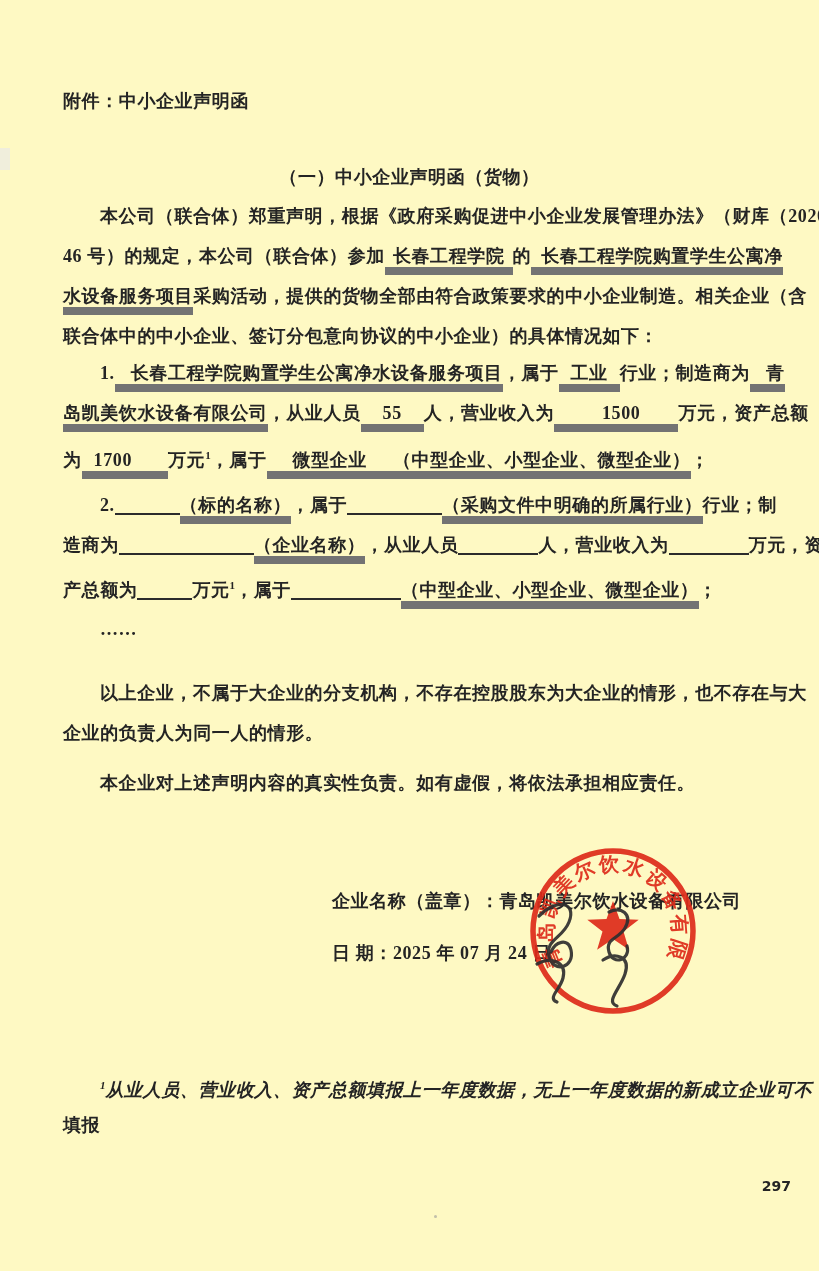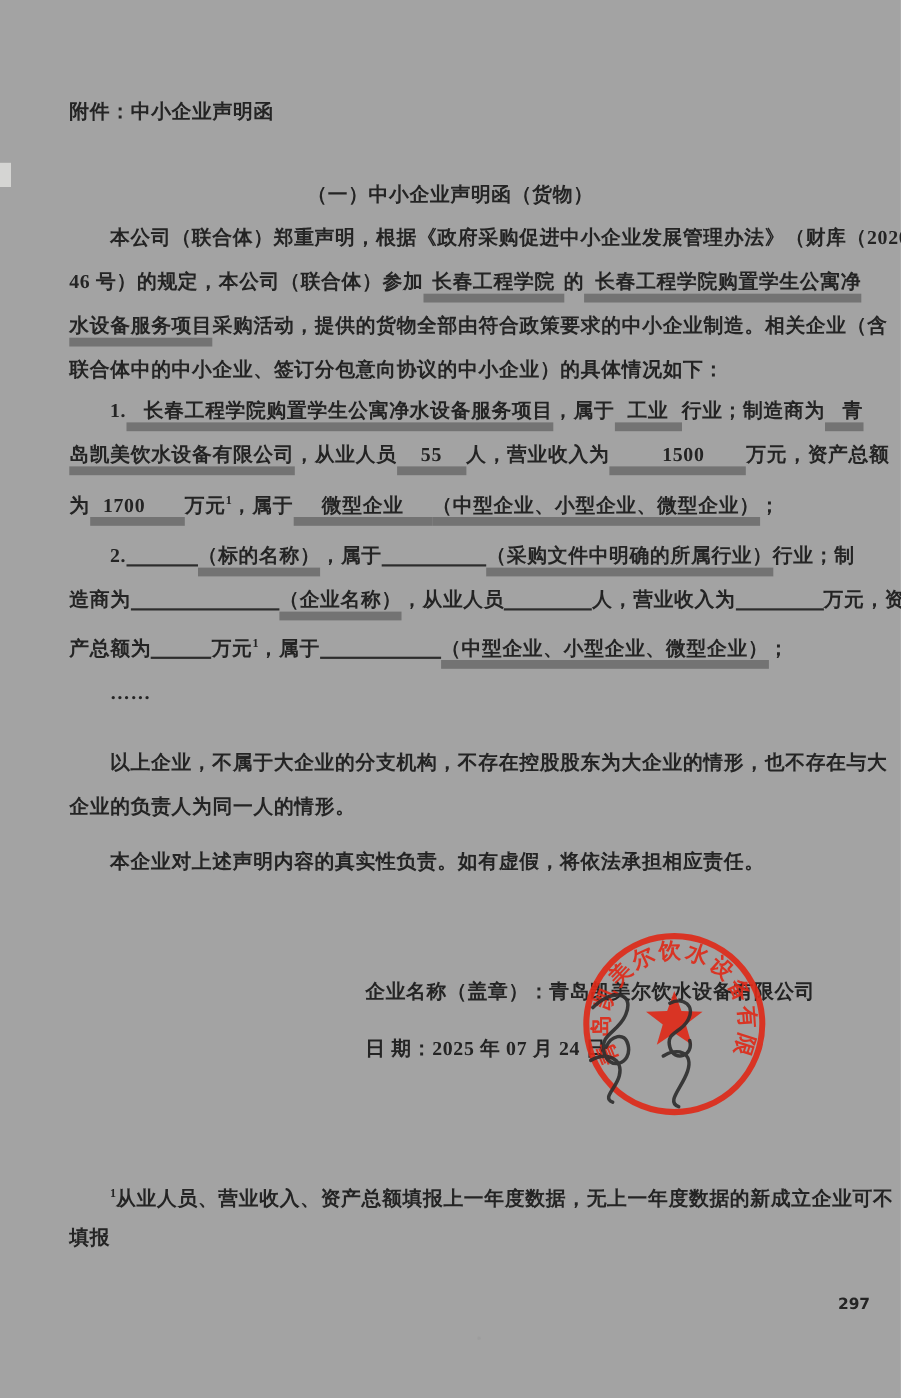--- a/index.html
+++ b/index.html
@@ -1,18 +1,18 @@
 <!DOCTYPE html>
 <html><head>
 <meta charset="utf-8">
 <style>
   html,body { margin:0; padding:0; background:#ffffff; }
   .page {
     position:relative; width:819px; height:1271px; margin:0 auto;
-    background:#a3a3a3; overflow:hidden;
+    background:#fef9c3; overflow:hidden;
     font-family:"Liberation Serif", serif;
     color:#242424; font-weight:600;
   }
   .line {
     position:absolute; left:63px; white-space:nowrap;
     font-size:18px; line-height:26px; letter-spacing:0.6px;
   }
   .indent { padding-left:37px; }
   .center { left:0; right:0; text-align:center; }
   .bold { font-weight:700; }
@@ -101,21 +101,21 @@
       <polygon fill="#de2b1a" points="96,67 89.5,85.1 70.3,85.7 85.5,97.4 80.1,115.8 96,105 111.9,115.8 106.5,97.4 121.7,85.7 102.5,85.1"></polygon>
     </g>
     <g fill="none" stroke="#2f2f2f" stroke-width="3.2" stroke-linecap="round" opacity="0.92">
       <path d="M 22 82 C 40 64, 60 68, 52 88 C 46 104, 28 106, 32 122 C 36 140, 58 134, 54 116 C 51 103, 38 108, 34 118"></path>
       <path d="M 20 130 C 34 122, 50 128, 46 144 C 43 156, 30 164, 40 168"></path>
       <path d="M 92 78 C 104 72, 116 80, 108 94 C 102 105, 88 104, 92 118 C 96 132, 114 126, 110 112"></path>
       <path d="M 86 126 C 98 118, 114 122, 108 140 C 103 155, 88 168, 100 172"></path>
     </g>
   </svg>
 
-  <div class="line indent" style="top:1072px;">
+  <div class="line indent" style="top:1072px;font-style:italic;">
     <sup class="fn">1</sup><span>从业人员、营业收入、资产总额填报上一年度数据，无上一年度数据的新成立企业可不</span>
   </div>
   <div class="line" style="top:1112px;">填报</div>
 
   <div class="pageno">297</div>
 
   <div class="speck"></div>
 </div>
 
 </body></html>

